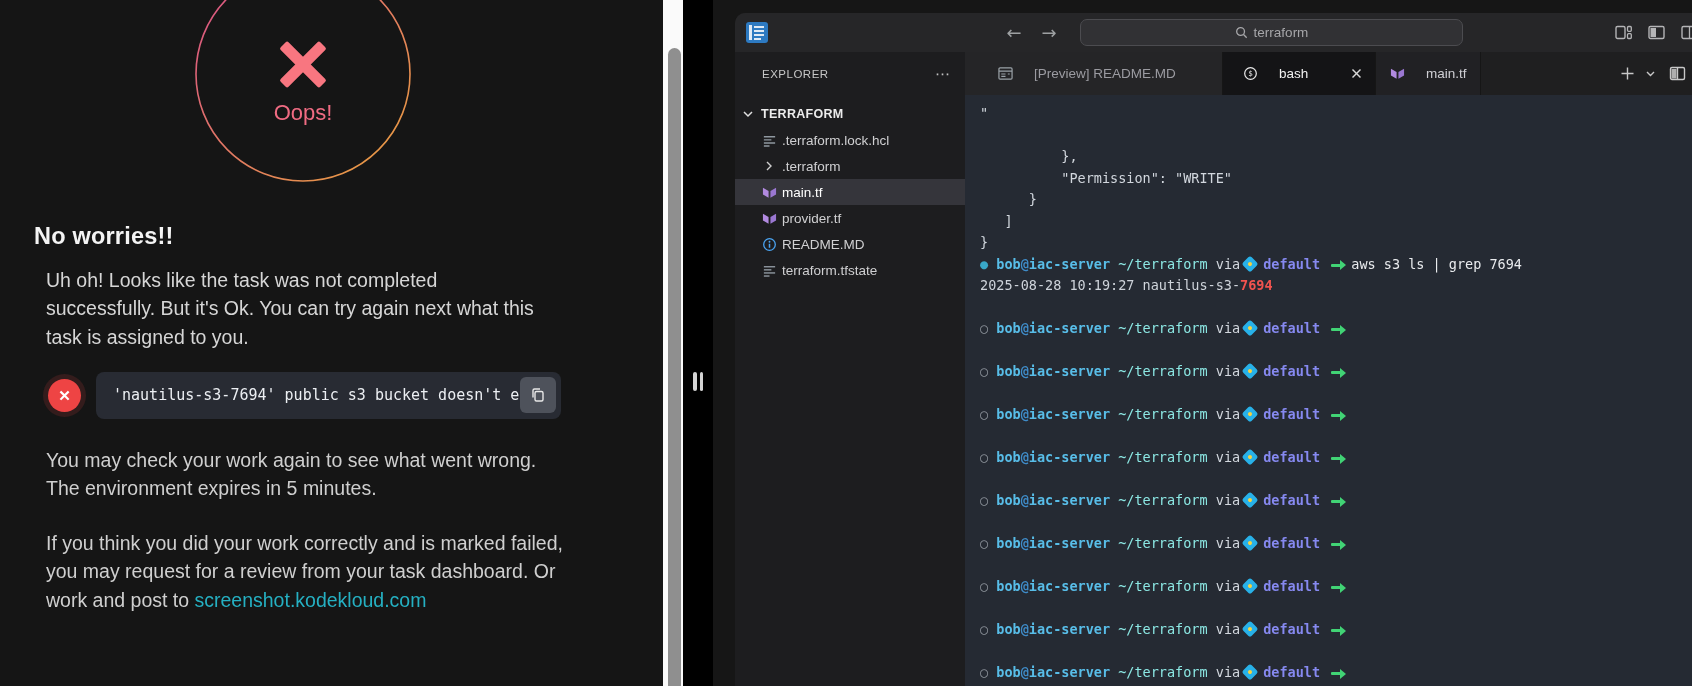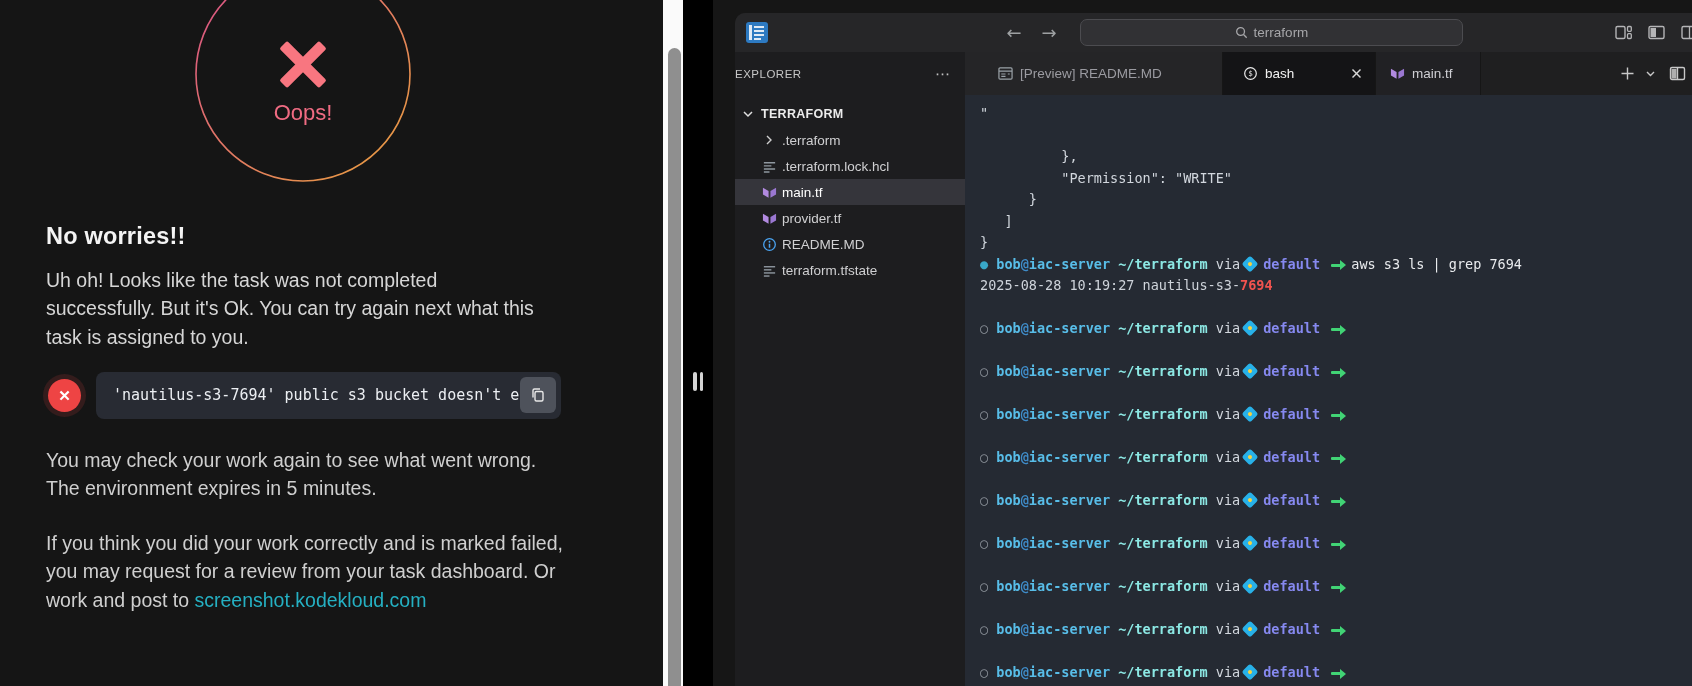--- a/index.html
+++ b/index.html
@@ -6,21 +6,21 @@
   html,body { width:1692px; height:686px; overflow:hidden; background:#000; font-family:"Liberation Sans",sans-serif; }
 
   
   #left-panel { position:absolute; left:0; top:0; width:663px; height:686px; background:#151515; overflow:hidden; }
   #oops-svg { position:absolute; left:0; top:0; }
   #x-mark { position:absolute; left:275px; top:36px; width:56px; height:56px; }
   #x-mark .bar { position:absolute; top:23px; left:0; width:56px; height:11px; background:#f87680; border-radius:2px; }
   #x-mark .b1 { transform:rotate(45deg); }
   #x-mark .b2 { transform:rotate(-45deg); }
   #oops-label { position:absolute; left:203px; top:100px; width:200px; text-align:center; font-size:22px; color:#ef6b82; }
-  #nw-heading { position:absolute; left:46px; top:223px; font-size:23.5px; font-weight:700; color:#f4f4f4; letter-spacing:0.2px; }
+  #nw-heading { position:absolute; left:34px; top:223px; font-size:23.5px; font-weight:700; color:#f4f4f4; letter-spacing:0.2px; }
   .para { position:absolute; left:46px; color:#d6d6d6; font-size:19.5px; line-height:28.3px; }
   #message-para { top:266px; }
   #note1-para { top:446px; color:#cfcfcf; }
   #note2-para { top:529px; color:#cfcfcf; }
   #community-link { color:#25b0c2; text-decoration:none; }
   #error-row { position:absolute; left:0; top:372px; width:663px; height:47px; }
   #error-badge { position:absolute; left:48px; top:7px; width:33px; height:33px; border-radius:50%; background:#ee4444; box-shadow:0 0 0 5px rgba(238,68,68,0.14); color:#fff; font-size:15px; font-weight:700; text-align:center; line-height:33px; }
   #error-box { position:absolute; left:96px; top:0; width:465px; height:47px; background:#282b33; border-radius:8px; overflow:hidden; }
   #error-text { display:block; font-family:"DejaVu Sans Mono",monospace; font-size:15px; color:#eceff3; line-height:47px; padding-left:17px; white-space:nowrap; }
   #copy-button { position:absolute; right:5px; top:5px; width:36px; height:36px; border:none; border-radius:6px; background:#4e525b; cursor:pointer; display:flex; align-items:center; justify-content:center; }
@@ -45,44 +45,44 @@
   #app-icon .hl { position:absolute; left:8px; width:10px; height:2px; background:#dfeaf5; }
   .navbtn { position:absolute; top:7px; width:26px; height:24px; border:none; background:transparent; color:#9da0a2; font-size:18px; cursor:pointer; font-family:"DejaVu Sans",sans-serif; }
   #nav-back { left:266px; } #nav-forward { left:301px; }
   #command-center { position:absolute; left:345px; top:6px; width:383px; height:27px; background:#313134; border:1px solid #4c4c50; border-radius:7px; display:flex; align-items:center; justify-content:center; gap:6px; color:#a6a6a9; font-size:13.5px; cursor:pointer; }
   .tb-icon { position:absolute; top:11px; width:17px; height:17px; background:transparent; border:none; cursor:pointer; }
   #layout-icon-btn { left:880px; } #panel-icon-btn { left:913px; } #sidebar-icon-btn { left:946px; }
 
   #content-row { flex:1; display:flex; min-height:0; }
   #sidebar { width:230px; flex:none; background:#1d1d1f; display:flex; flex-direction:column; }
   #explorer-header { height:43px; display:flex; align-items:center; flex:none; }
-  #explorer-title { font-size:11.5px; letter-spacing:0.5px; color:#c6c6c6; }
+  #explorer-title { margin-left:27px; font-size:11.5px; letter-spacing:0.5px; color:#c6c6c6; }
   #explorer-more { margin-left:auto; margin-right:14px; color:#c0c0c0; font-size:15px; background:none; border:none; cursor:pointer; letter-spacing:1px; }
   #file-tree { padding-top:6px; }
   .trow { height:26px; display:flex; align-items:center; font-size:13.5px; color:#d0d0d2; cursor:pointer; white-space:nowrap; }
   .trow.selected { background:#35353b; color:#ffffff; }
   .trow .tic { width:16px; height:16px; margin-right:5px; flex:none; display:inline-flex; align-items:center; justify-content:center; }
   .trow.root { padding-left:5px; font-weight:700; font-size:12.5px; color:#ececec; letter-spacing:0.3px; }
   .trow.child { padding-left:26px; }
 
   #editor-col { flex:1; display:flex; flex-direction:column; min-width:0; }
   #tabbar { height:43px; background:#1f1f20; display:flex; flex:none; position:relative; }
-  .tab { display:flex; align-items:center; height:43px; gap:7px; font-size:13.5px; border-right:1px solid #161616; cursor:pointer; }
+  .tab { display:flex; align-items:center; height:43px; gap:21px; font-size:13.5px; border-right:1px solid #161616; cursor:pointer; }
   #tab-readme { width:258px; padding-left:33px; background:#252527; color:#9b9ba1; }
   #tab-bash { width:153px; padding-left:20px; background:#141416; color:#f2f2f2; }
   #tab-maintf { width:105px; padding-left:14px; background:#212124; color:#cfcfd4; }
   #tab-bash-close { margin-left:auto; margin-right:12px; background:none; border:none; cursor:pointer; display:flex; }
   #tab-actions { position:absolute; right:6px; top:0; height:43px; display:flex; align-items:center; gap:9px; }
   #tab-actions button { background:none; border:none; cursor:pointer; display:flex; padding:0; }
 
   #terminal-pane { flex:1; background:#252a33; padding:8px 0 0 15px; font-family:"DejaVu Sans Mono",monospace; font-size:13.5px; line-height:21.5px; overflow:hidden; cursor:text; }
   .tline { height:21.5px; white-space:pre; color:#d2d7de; }
   .c-cyan { color:#58bde8; font-weight:bold; }
   .c-at { color:#3f8cc9; font-weight:bold; }
-  .c-aqua { color:#8ce8e4; font-weight:bold; }
+  .c-aqua { color:#8ce8e4; font-weight:normal; }
   .c-fg { color:#d2d7de; }
   .c-purple { color:#8689f0; font-weight:bold; }
   .c-cmd { color:#e9ebee; }
   .c-out { color:#ced3da;margin-top:26px; }
   .c-match { color:#f0534f; font-weight:bold; }
   .p-filled { color:#39a8c9; }
   .p-hollow { color:#8b9199; }
   .tf-diamond { display:inline-block; width:12px; height:12px; background:#28b1e8; border-radius:2.5px; transform:rotate(45deg); position:relative; margin:0 7px 0 4px; vertical-align:-1px; }
   .tf-diamond::after { content:""; position:absolute; left:4px; top:4px; width:4px; height:4px; border-radius:50%; background:#f6d33e; }
   .prompt-arrow { display:inline-block; position:relative; width:10px; height:3px; background:#41d375; border-radius:1px; vertical-align:2px; margin:0 2px 0 3px; }
@@ -202,36 +202,36 @@
             <div class="trow root">
               <span class="tic">
                 <svg width="16" height="16" viewBox="0 0 16 16">
                   <polyline points="4,6 8,10 12,6" fill="none" stroke="#e0e0e0" stroke-width="1.5"></polyline>
                 </svg>
               </span>
               <span>TERRAFORM</span>
             </div>
             <div class="trow child">
               <span class="tic">
-                <svg width="16" height="16" viewBox="0 0 16 16">
-                  <polyline points="6,4 10,8 6,12" fill="none" stroke="#cfcfcf" stroke-width="1.4"></polyline>
-                </svg>
-              </span>
-              <span>.terraform</span>
-            </div>
-            <div class="trow child">
-              <span class="tic">
                 <svg width="15" height="15" viewBox="0 0 16 16">
                   <line x1="2" y1="4" x2="14" y2="4" stroke="#8f98a0" stroke-width="1.5"></line>
                   <line x1="2" y1="7.3" x2="10" y2="7.3" stroke="#8f98a0" stroke-width="1.5"></line>
                   <line x1="2" y1="10.6" x2="14" y2="10.6" stroke="#8f98a0" stroke-width="1.5"></line>
                   <line x1="2" y1="13.9" x2="8" y2="13.9" stroke="#8f98a0" stroke-width="1.5"></line>
                 </svg>
               </span>
               <span>.terraform.lock.hcl</span>
+            </div>
+            <div class="trow child">
+              <span class="tic">
+                <svg width="16" height="16" viewBox="0 0 16 16">
+                  <polyline points="6,4 10,8 6,12" fill="none" stroke="#cfcfcf" stroke-width="1.4"></polyline>
+                </svg>
+              </span>
+              <span>.terraform</span>
             </div>
             <div class="trow child selected">
               <span class="tic">
                 <svg width="15" height="15" viewBox="0 0 16 16">
                   <polygon points="1,3 7,6.5 7,13.5 1,10" fill="#b28ae0"></polygon>
                   <polygon points="9,6.5 15,3 15,10 9,13.5" fill="#9a77d1"></polygon>
                 </svg>
               </span>
               <span>main.tf</span>
             </div>

